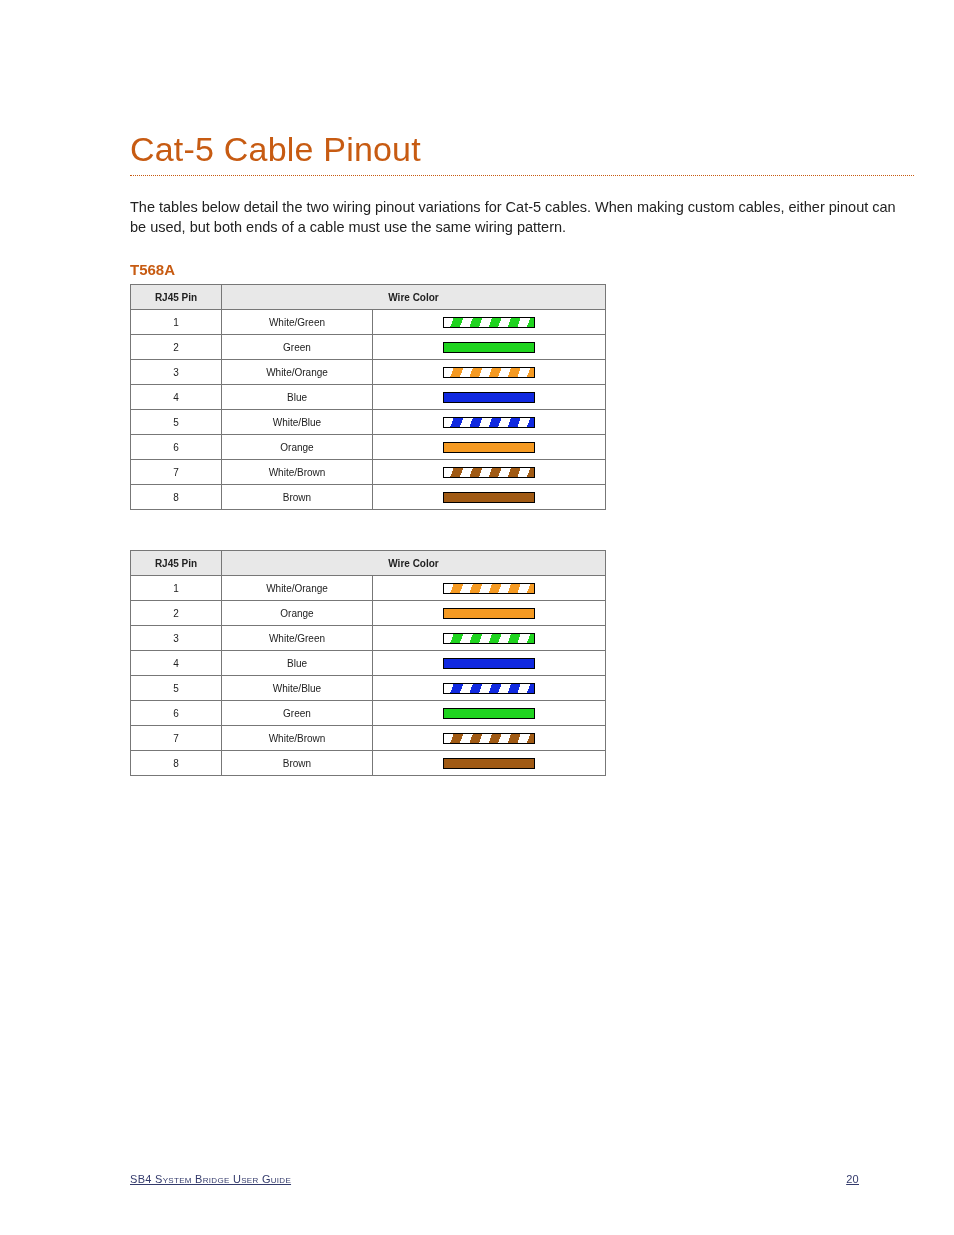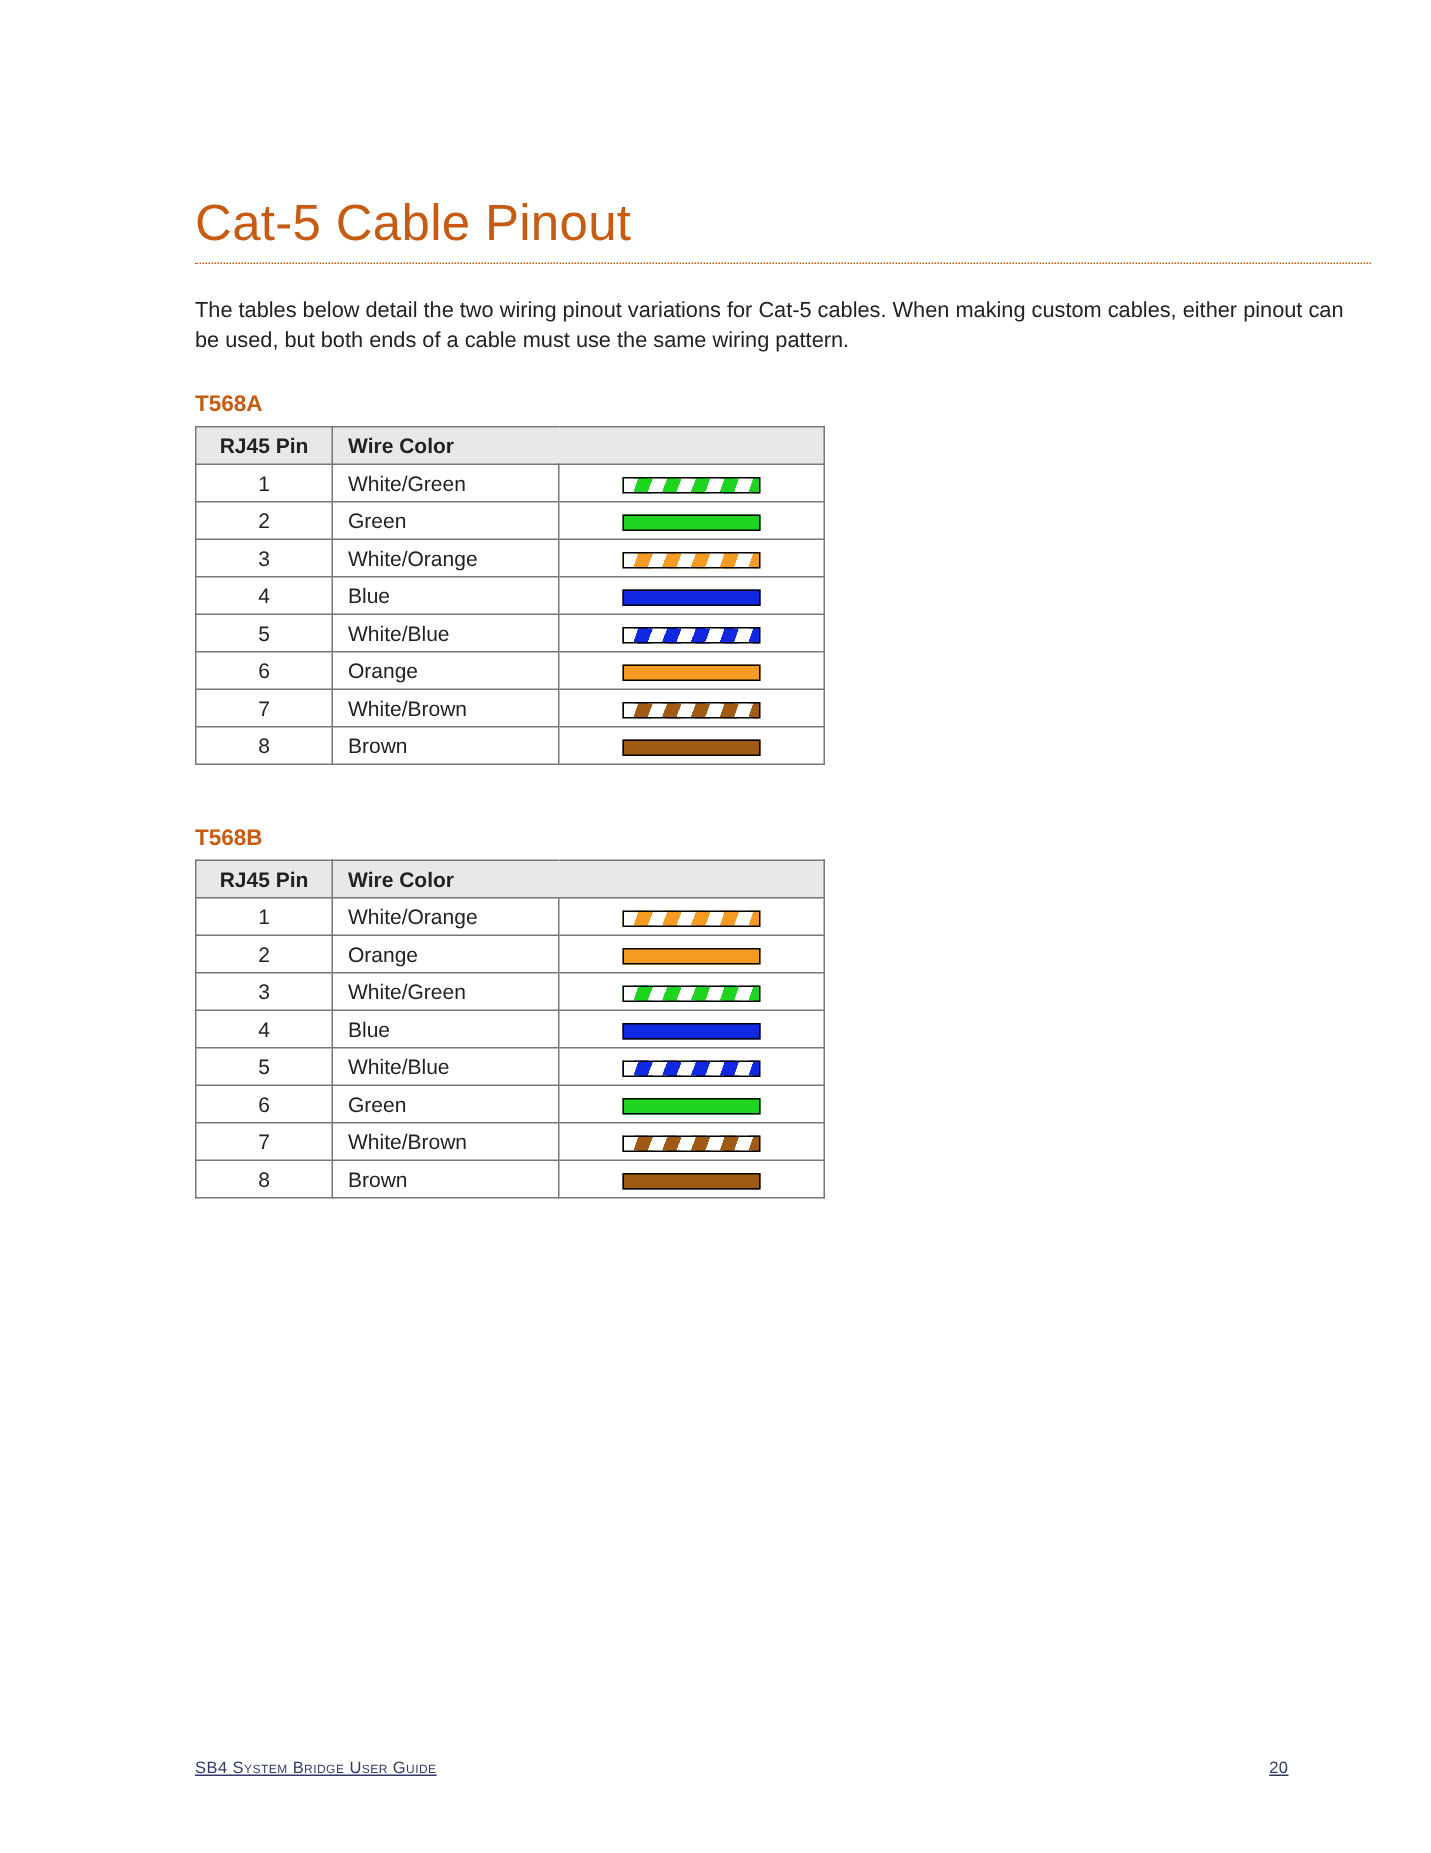--- a/index.html
+++ b/index.html
@@ -39,27 +39,27 @@
   h2.section-label {
     font-size: 15px;
     color: #c75b12;
     font-weight: 600;
     margin: 0 0 6px 0;
   }
   .spacer { height: 40px; }
 
   table.pinout {
     border-collapse: collapse;
-    width: 420px;
-    font-size: 14px;
+    width: 476px;
+    font-size: 10px;
   }
   table.pinout th, table.pinout td {
     border: 1px solid #777;
     padding: 3px 10px;
-    text-align: left;
+    text-align: center;
     height: 18px;
   }
   table.pinout th {
     background: #e8e8e8;
     font-weight: 700;
   }
   table.pinout th.pin, table.pinout td.pin {
     width: 70px;
     text-align: center;
   }
@@ -149,21 +149,20 @@
             <td class="swatch-cell"><span class="swatch" style="background: repeating-linear-gradient(110deg, #ffffff 0 9px, #a05a14 9px 18px);"></span></td>
           </tr>
           <tr>
             <td class="pin">8</td>
             <td class="color-name">Brown</td>
             <td class="swatch-cell"><span class="swatch" style="background:#a05a14;"></span></td>
           </tr>
         </tbody>
       </table>
       <div class="spacer"></div>
-      <h2 class="section-label">T568B</h2>
       <table class="pinout">
         <thead>
           <tr>
             <th class="pin">RJ45 Pin</th>
             <th colspan="2">Wire Color</th>
           </tr>
         </thead>
         <tbody>
           <tr>
             <td class="pin">1</td>

